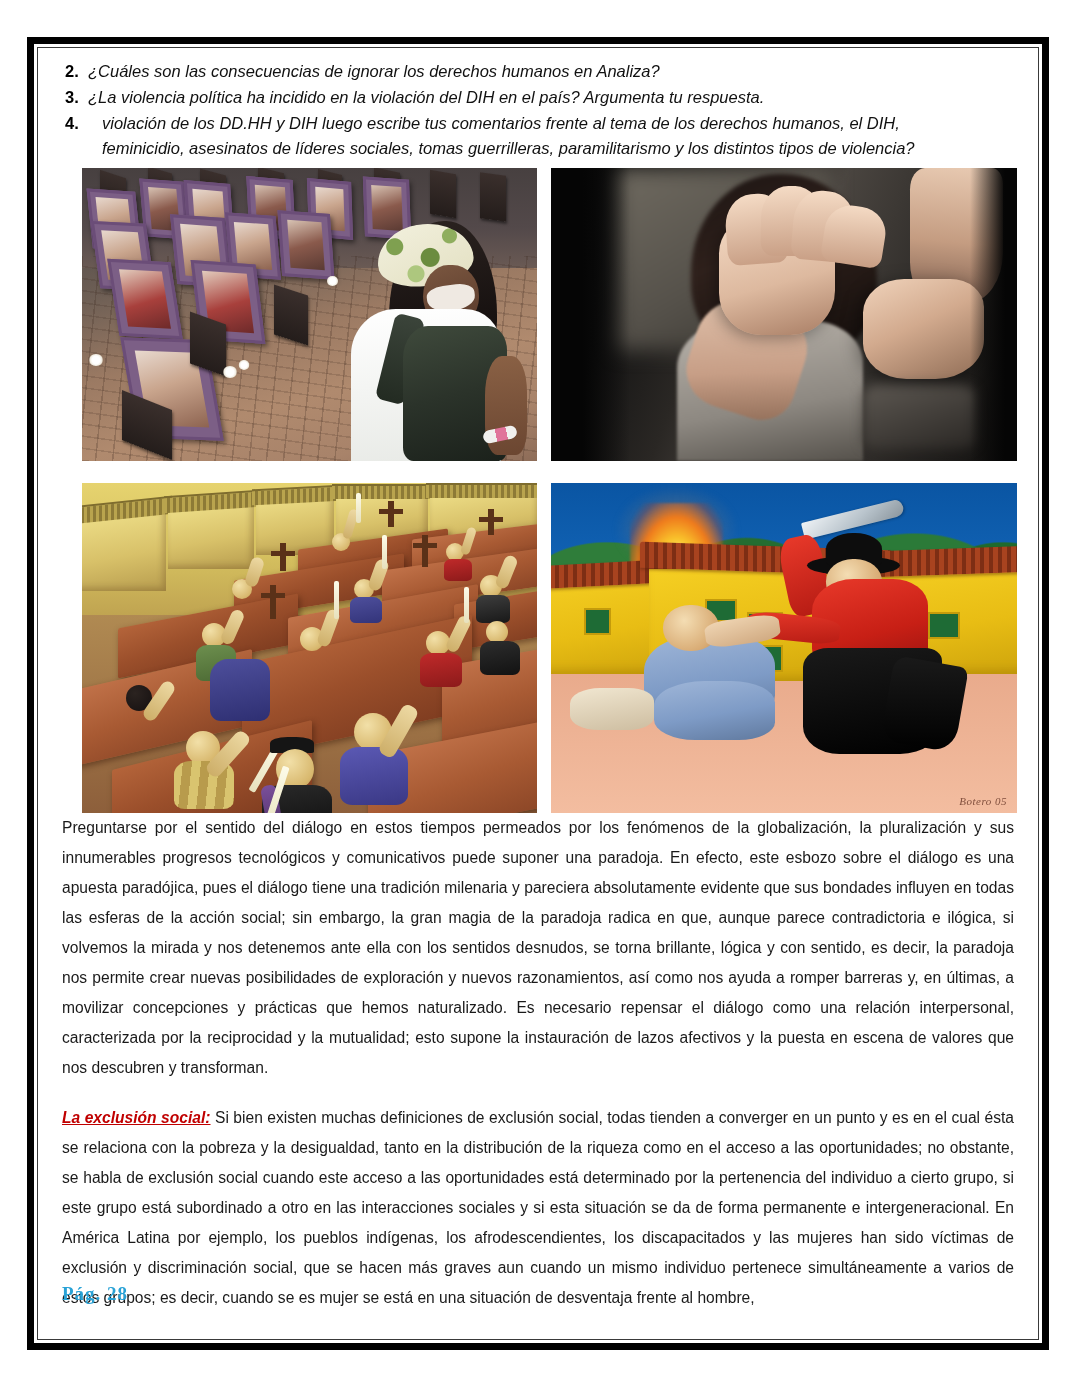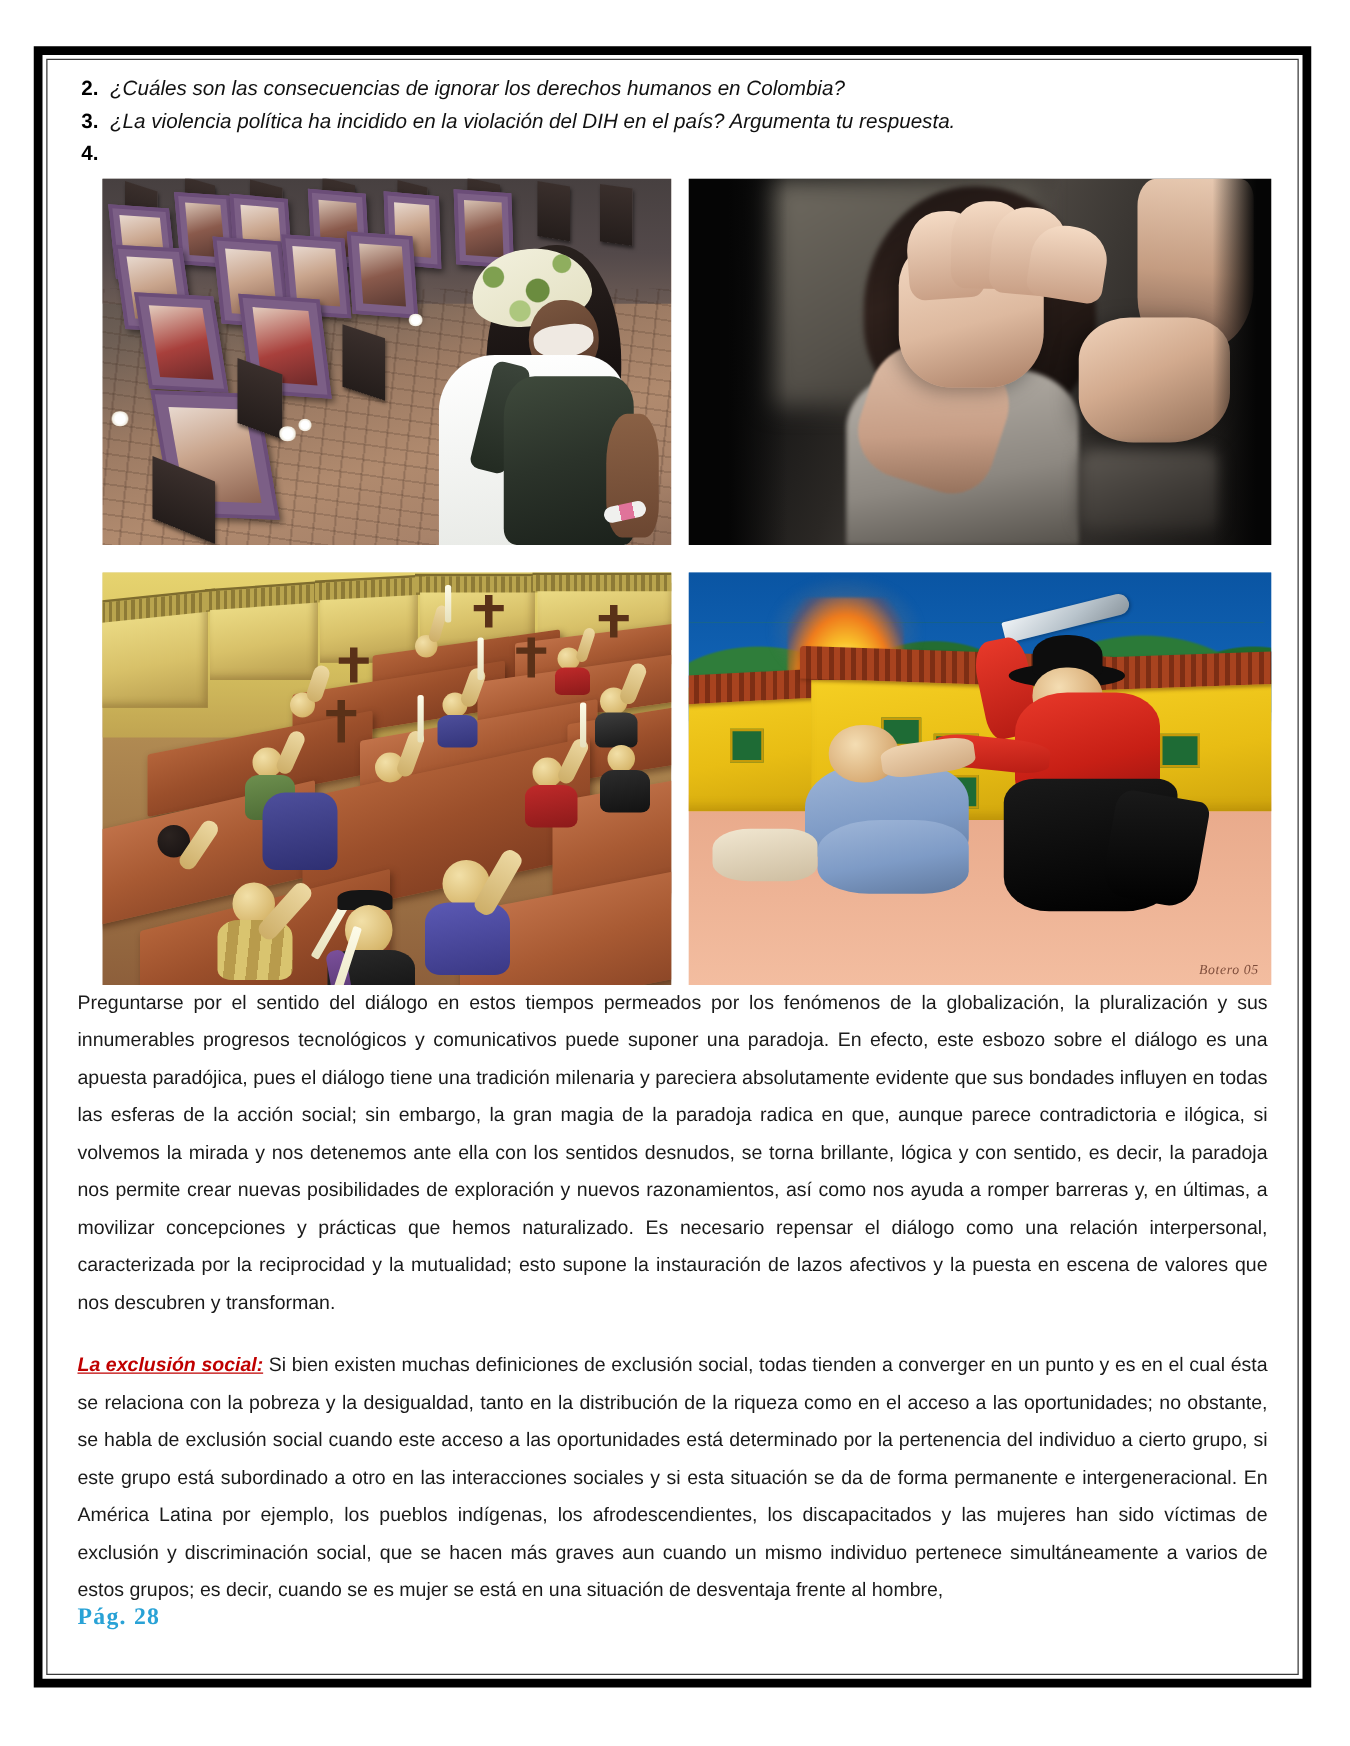--- a/index.html
+++ b/index.html
@@ -421,32 +421,34 @@
 <body>
 
 <div class="page-frame">
   <div class="page-inner">
     <div class="page-content">
 
       <ul class="qlist">
         <li class="qitem">
           <span class="qnum">2.</span>
           <span class="qtext">
-            <span class="ln">¿Cuáles son las consecuencias de ignorar los derechos humanos en Colombia?</span>
+            <span class="ln">¿Cuáles son las consecuencias de ignorar los derechos humanos en Analiza?</span>
           </span>
         </li>
         <li class="qitem">
           <span class="qnum">3.</span>
           <span class="qtext">
             <span class="ln">¿La violencia política ha incidido en la violación del DIH en el país? Argumenta tu respuesta.</span>
           </span>
         </li>
         <li class="qitem">
           <span class="qnum">4.</span>
           <span class="qtext">
+            <span class="ln ind">violación de los DD.HH y DIH luego escribe tus comentarios frente al tema de los derechos  humanos, el DIH,</span>
+            <span class="ln ind">feminicidio, asesinatos de líderes sociales, tomas guerrilleras, paramilitarismo y los distintos tipos de violencia?</span>
           </span>
         </li>
       </ul>
 
       <div class="img-grid">
 
         <div class="photo memorial" title="Mujer con pañuelo y tapabocas camina entre retratos de víctimas colocados sobre el suelo de ladrillo en un memorial">
           <div class="inner">
             <div class="asphalt"></div>
             <div class="bricks"></div>

